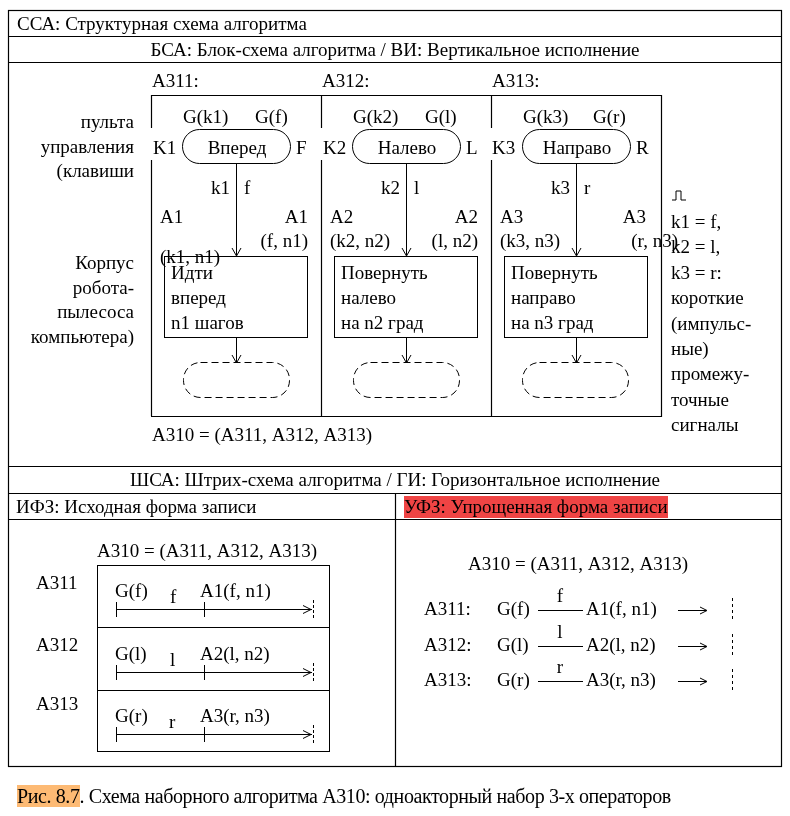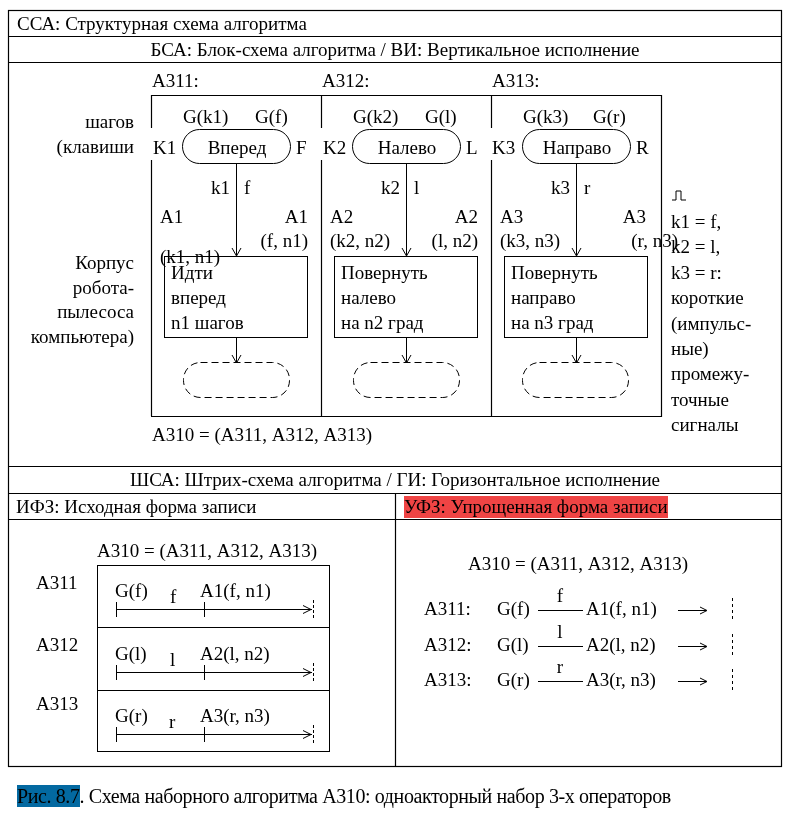--- a/index.html
+++ b/index.html
@@ -1,21 +1,21 @@
 <!DOCTYPE html>
 <html><head>
 <meta charset="utf-8">
 <style>
   html,body{margin:0;padding:0;background:#fff;}
   body{width:790px;height:816px;position:relative;overflow:hidden;
        font-family:"Liberation Serif","DejaVu Serif",serif;color:#000;}
   .abs{position:absolute;white-space:nowrap;}
   .t19{font-size:19px;line-height:22px;}
   .hl-yellow{background:#ef4444;}
-  .hl-cyan{background:#0369a1;}
+  .hl-cyan{background:#fdba74;}
   svg{position:absolute;left:0;top:0;}
   .right{text-align:right;}
   .center{text-align:center;}
 </style>
 </head>
 <body>
 
 <svg width="790" height="816">
 
   <rect x="8.5" y="10.5" width="773" height="756" fill="none" stroke="#000" stroke-width="1.2"></rect>
@@ -113,21 +113,22 @@
   <polyline points="672,200 676,200 676,191 681,191 681,200 686,200" fill="none" stroke="#000" stroke-width="1"></polyline>
 </svg>
 
 <div class="abs t19" style="left:17px;top:13px;">ССА: Структурная схема алгоритма</div>
 <div class="abs t19 center" style="left:8px;top:39px;width:774px;">БСА: Блок-схема алгоритма / ВИ: Вертикальное исполнение</div>
 <div class="abs t19 center" style="left:8px;top:469px;width:774px;">ШСА: Штрих-схема алгоритма / ГИ: Горизонтальное исполнение</div>
 <div class="abs t19" style="left:16px;top:496px;">ИФЗ: Исходная форма записи</div>
 <div class="abs t19 hl-yellow" style="left:404px;top:496px;">УФЗ: Упрощенная форма записи</div>
 
 <div class="abs t19 right" style="left:0px;top:110px;width:134px;line-height:24.5px;">
-  <div>шагов</div>
+  <div>пульта</div>
+  <div>управления</div>
   <div>(клавиши</div>
 </div>
 <div class="abs t19 right" style="left:0px;top:251px;width:134px;line-height:24.5px;">
   <div>Корпус</div>
   <div>робота-</div>
   <div>пылесоса</div>
   <div>компьютера)</div>
 </div>
 
 <div>

